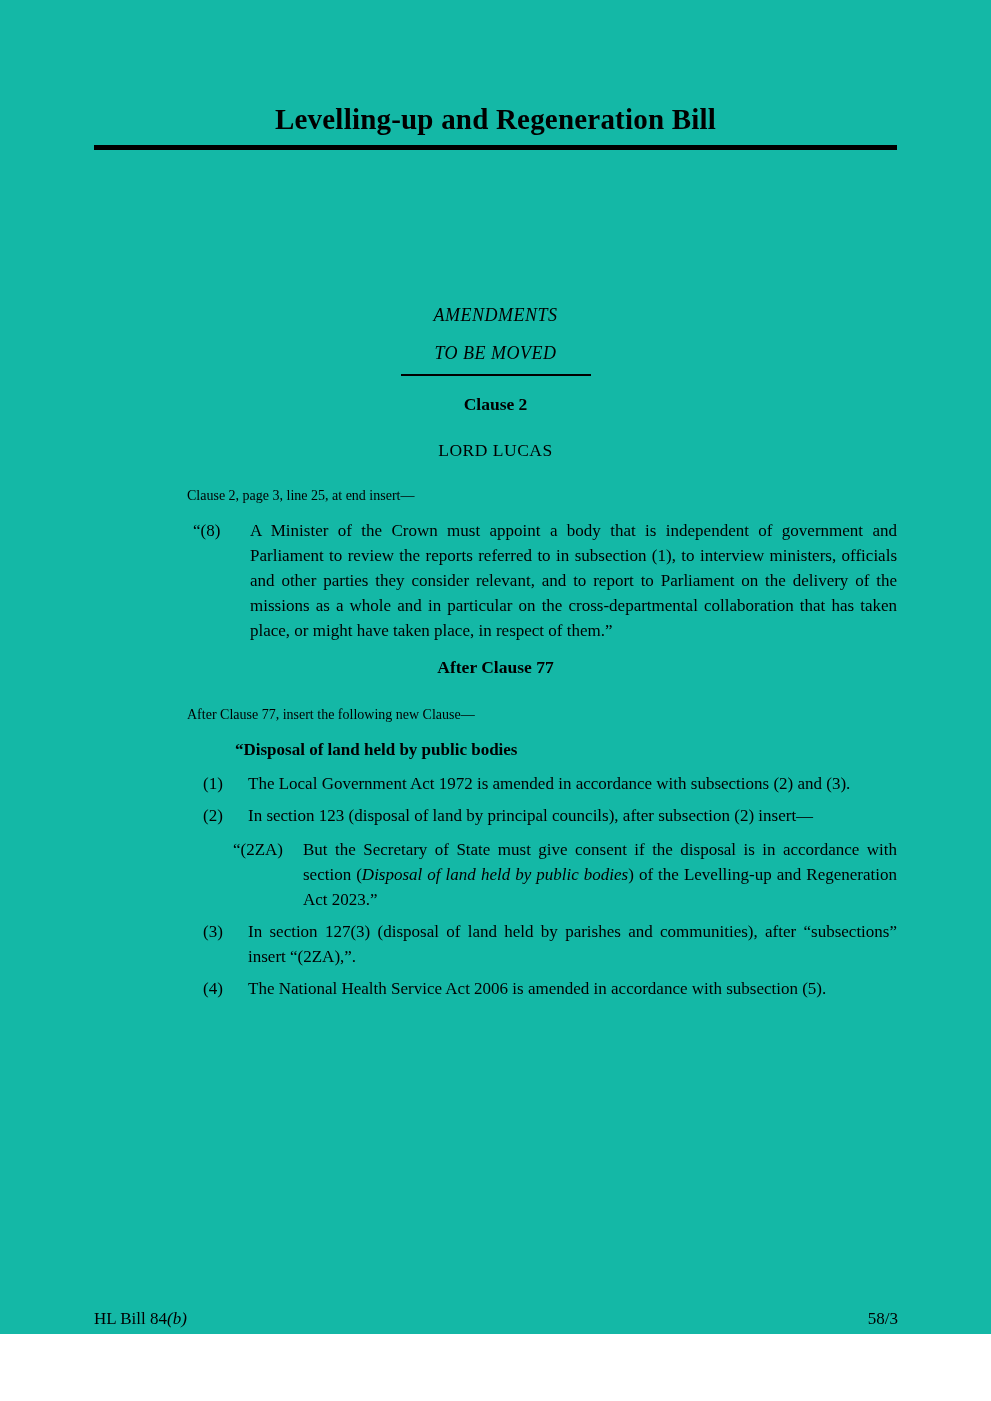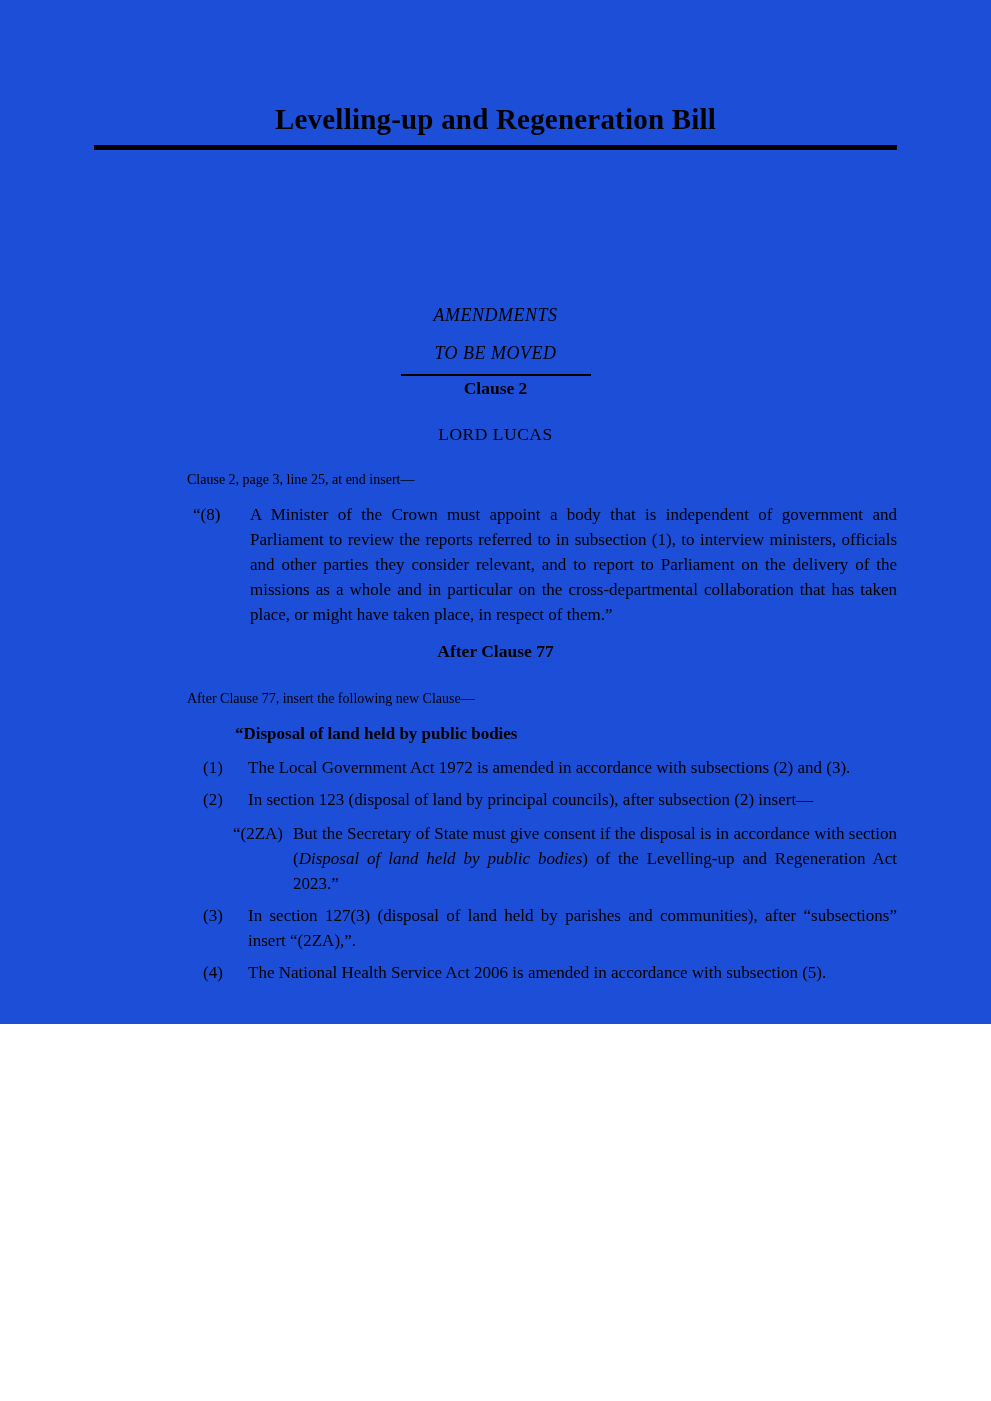--- a/index.html
+++ b/index.html
@@ -3,58 +3,58 @@
 <meta charset="utf-8">
 <style>
   * { box-sizing: border-box; }
   html, body { margin: 0; padding: 0; }
   body {
     width: 991px; height: 1401px;
     background: #ffffff;
     color: #000000;
     font-family: "Liberation Serif", "DejaVu Serif", serif;
   }
-  .page { position: relative; width: 991px; height: 1024px; overflow: hidden; background: #1d4ed8; }
+  .page { position: relative; width: 991px; height: 1334px; overflow: hidden; background: #14b8a6; }
 
   .title {
     margin: 0; padding-top: 102px;
     text-align: center;
     font-size: 29px; font-weight: bold; letter-spacing: 0.2px;
     line-height: 34px;
   }
   .double-rule {
     margin: 9px 94px 0 94px;
     height: 3px;
     border-top: 2px solid #000;
     border-bottom: 3px solid #000;
   }
 
   .caps-block { margin-top: 146px; font-style: italic; }
   .caps-line { text-align: center; font-size: 18px; line-height: 38px; letter-spacing: 0.5px; }
   .short-rule { width: 190px; margin: 2px auto 0 auto; border-top: 2px solid #000; }
 
-  .clause-heading { text-align: center; font-weight: bold; font-size: 17.5px; line-height: 25px; }
+  .clause-heading { margin-top: 16px; text-align: center; font-weight: bold; font-size: 17.5px; line-height: 25px; }
   .clause-heading.second { margin-top: 12px; }
   .mover { margin-top: 21px; text-align: center; font-size: 17.5px; letter-spacing: 0.5px; line-height: 25px; }
 
   .instruction { margin: 20px 94px 0 94px; padding-left: 93px; font-size: 14px; line-height: 25px; }
   .instruction.second { margin-top: 22px; }
 
   .amend-item { display: flex; margin: 10px 94px 0 94px; font-size: 17px; line-height: 25px; }
   .amend-item .marker { flex: 0 0 57px; margin-left: 99px; }
   .amend-item .text { flex: 1; text-align: justify; }
 
   .new-clause-title { margin: 10px 94px 0 94px; padding-left: 141px; font-weight: bold; font-size: 17px; line-height: 25px; }
 
   .item { display: flex; margin: 7px 94px 0 94px; font-size: 17px; line-height: 25px; }
   .item.first { margin-top: 9px; }
   .item .marker { flex: 0 0 45px; margin-left: 109px; }
   .item .text { flex: 1; text-align: justify; }
 
-  .subitem { display: flex; margin: 9px 94px 0 94px; font-size: 17px; line-height: 25px; }
+  .subitem { display: flex; margin: 9px 94px 0 94px; font-size: 17px; line-height: 25px; gap: 10px; }
   .subitem .marker { flex: 0 0 60px; margin-left: 139px; }
   .subitem .text { flex: 1; text-align: justify; }
 
   .it { font-style: italic; }
 
   .footer {
     position: absolute; top: 1306px; left: 94px; right: 93px;
     display: flex; justify-content: space-between;
     font-size: 17px; line-height: 25px;
   }

